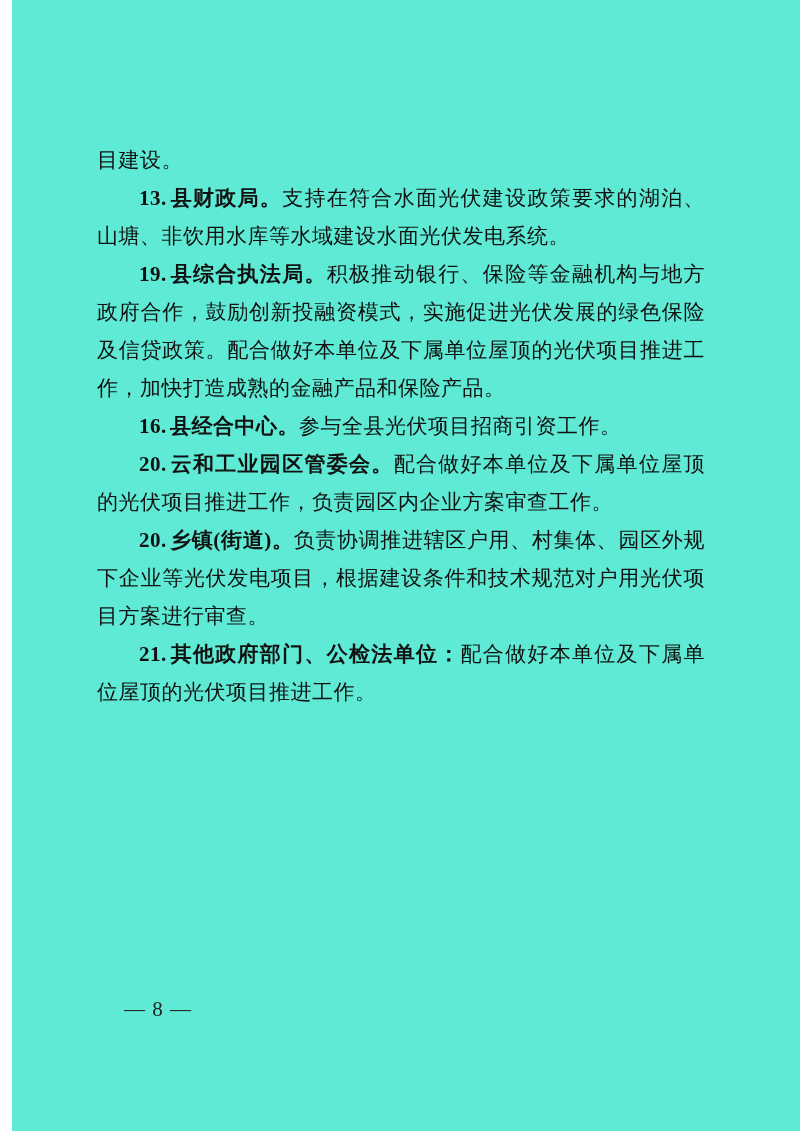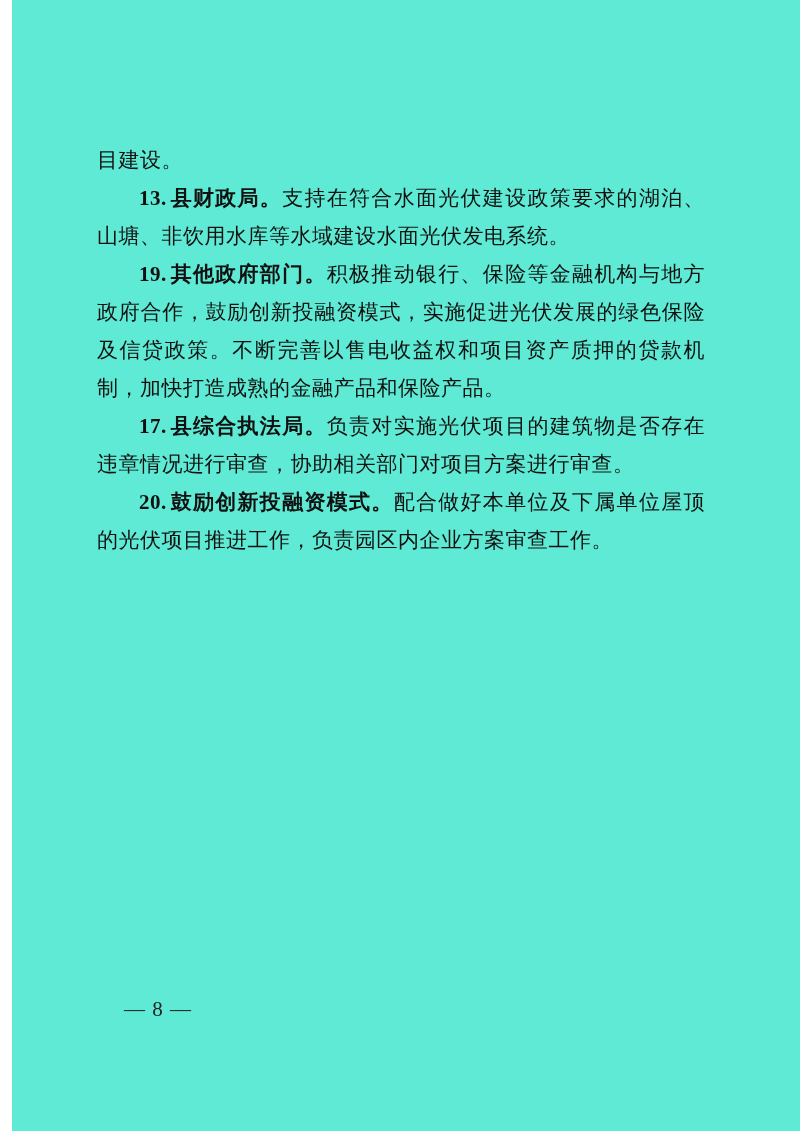--- a/index.html
+++ b/index.html
@@ -61,26 +61,28 @@
 <body>
 
 <div class="page">
   <div class="doc-body">
 
     <p class="cont"><span>目建设。</span></p>
 
     <p class="item"><span class="bold num">13.</span><span class="bold">县财政局。</span><span>支持在符合水面光伏建设政策要求的湖泊、山塘、非饮用水库等水域建设水面光伏发电系统。</span></p>
 
 
-    <p class="item"><span class="bold num">19.</span><span class="bold">其他政府部门。</span><span>积极推动银行、保险等金融机构与地方政府合作，鼓励创新投融资模式，实施促进光伏发展的绿色保险及信贷政策。不断完善以售电收益权和项目资产质押的贷款机制，加快打造成熟的金融产品和保险产品。</span></p>
+    <p class="item"><span class="bold num">19.</span><span class="bold">县综合执法局。</span><span>积极推动银行、保险等金融机构与地方政府合作，鼓励创新投融资模式，实施促进光伏发展的绿色保险及信贷政策。配合做好本单位及下属单位屋顶的光伏项目推进工作，加快打造成熟的金融产品和保险产品。</span></p>
+
+    <p class="item"><span class="bold num">16.</span><span class="bold">县经合中心。</span><span>参与全县光伏项目招商引资工作。</span></p>
 
 
-    <p class="item"><span class="bold num">17.</span><span class="bold">县综合执法局。</span><span>负责对实施光伏项目的建筑物是否存在违章情况进行审查，协助相关部门对项目方案进行审查。</span></p>
-
-    <p class="item"><span class="bold num">20.</span><span class="bold">鼓励创新投融资模式。</span><span>配合做好本单位及下属单位屋顶的光伏项目推进工作，负责园区内企业方案审查工作。</span></p>
+    <p class="item"><span class="bold num">20.</span><span class="bold">云和工业园区管委会。</span><span>配合做好本单位及下属单位屋顶的光伏项目推进工作，负责园区内企业方案审查工作。</span></p>
 
 
+    <p class="item"><span class="bold num">20.</span><span class="bold">乡镇(街道)。</span><span>负责协调推进辖区户用、村集体、园区外规下企业等光伏发电项目，根据建设条件和技术规范对户用光伏项目方案进行审查。</span></p>
 
+    <p class="item"><span class="bold num">21.</span><span class="bold">其他政府部门、公检法单位：</span><span>配合做好本单位及下属单位屋顶的光伏项目推进工作。</span></p>
 
   </div>
 
   <div class="page-number">— 8 —</div>
 </div>
 
 </body></html>

